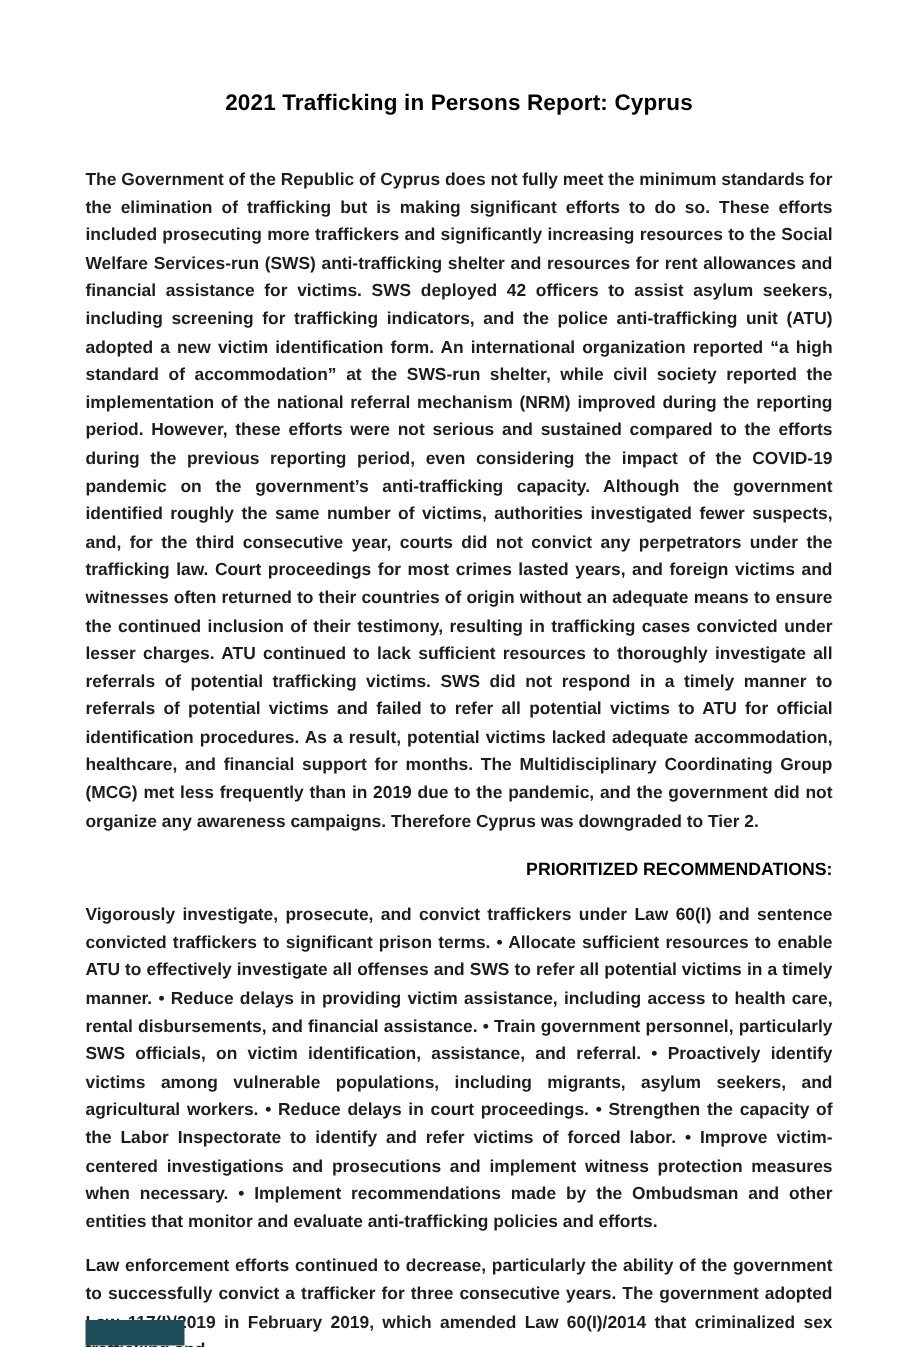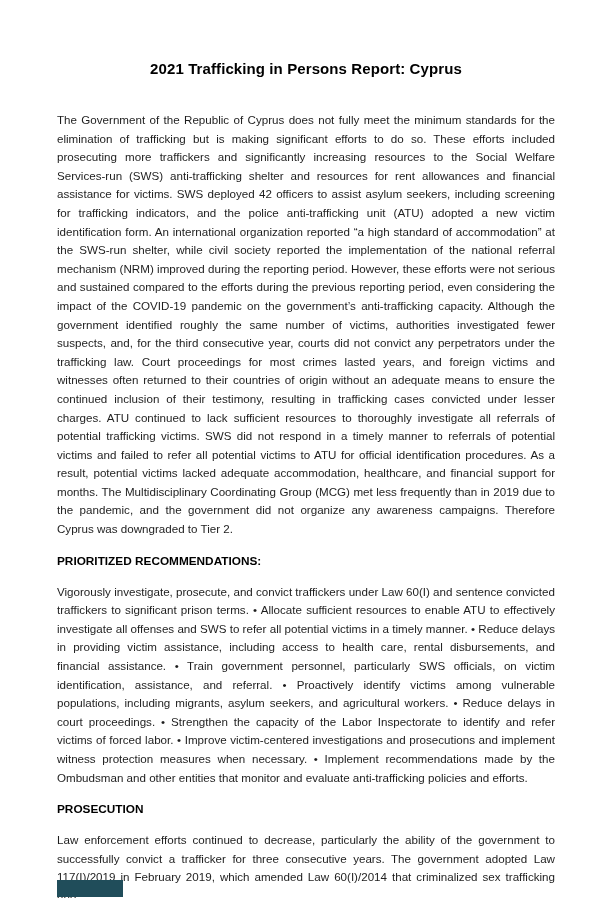--- a/index.html
+++ b/index.html
@@ -28,28 +28,29 @@
     color: #000000;
     letter-spacing: 0.1px;
   }
   .para {
     margin: 0 0 11px 0;
     font-size: 11.6px;
     line-height: 18.6px;
     text-align: justify;
     text-justify: inter-word;
     color: #1d1d1d;
+    font-weight: bold;
   }
   .heading {
     margin: 13px 0 13px 0;
     font-size: 11.8px;
     line-height: 18px;
     font-weight: bold;
     color: #000000;
-    text-align: left;
+    text-align: right;
   }
   .bottom-bar {
     position: absolute;
     left: 57px;
     bottom: 1px;
     width: 66px;
     height: 17px;
     background: #204d5a;
   }
 </style>
@@ -59,19 +60,18 @@
 <div class="page">
   <div class="content">
     <h1 class="doc-title">2021 Trafficking in Persons Report: Cyprus</h1>
 
     <p class="para">The Government of the Republic of Cyprus does not fully meet the minimum standards for the elimination of trafficking but is making significant efforts to do so. These efforts included prosecuting more traffickers and significantly increasing resources to the Social Welfare Services-run (SWS) anti-trafficking shelter and resources for rent allowances and financial assistance for victims. SWS deployed 42 officers to assist asylum seekers, including screening for trafficking indicators, and the police anti-trafficking unit (ATU) adopted a new victim identification form. An international organization reported “a high standard of accommodation” at the SWS-run shelter, while civil society reported the implementation of the national referral mechanism (NRM) improved during the reporting period. However, these efforts were not serious and sustained compared to the efforts during the previous reporting period, even considering the impact of the COVID-19 pandemic on the government’s anti-trafficking capacity. Although the government identified roughly the same number of victims, authorities investigated fewer suspects, and, for the third consecutive year, courts did not convict any perpetrators under the trafficking law. Court proceedings for most crimes lasted years, and foreign victims and witnesses often returned to their countries of origin without an adequate means to ensure the continued inclusion of their testimony, resulting in trafficking cases convicted under lesser charges. ATU continued to lack sufficient resources to thoroughly investigate all referrals of potential trafficking victims. SWS did not respond in a timely manner to referrals of potential victims and failed to refer all potential victims to ATU for official identification procedures. As a result, potential victims lacked adequate accommodation, healthcare, and financial support for months. The Multidisciplinary Coordinating Group (MCG) met less frequently than in 2019 due to the pandemic, and the government did not organize any awareness campaigns. Therefore Cyprus was downgraded to Tier 2.</p>
 
     <h2 class="heading">PRIORITIZED RECOMMENDATIONS:</h2>
 
     <p class="para">Vigorously investigate, prosecute, and convict traffickers under Law 60(I) and sentence convicted traffickers to significant prison terms. • Allocate sufficient resources to enable ATU to effectively investigate all offenses and SWS to refer all potential victims in a timely manner. • Reduce delays in providing victim assistance, including access to health care, rental disbursements, and financial assistance. • Train government personnel, particularly SWS officials, on victim identification, assistance, and referral. • Proactively identify victims among vulnerable populations, including migrants, asylum seekers, and agricultural workers. • Reduce delays in court proceedings. • Strengthen the capacity of the Labor Inspectorate to identify and refer victims of forced labor. • Improve victim-centered investigations and prosecutions and implement witness protection measures when necessary. • Implement recommendations made by the Ombudsman and other entities that monitor and evaluate anti-trafficking policies and efforts.</p>
 
-    <h2 class="heading">PROSECUTION</h2>
 
     <p class="para">Law enforcement efforts continued to decrease, particularly the ability of the government to successfully convict a trafficker for three consecutive years. The government adopted Law 117(I)/2019 in February 2019, which amended Law 60(I)/2014 that criminalized sex trafficking and</p>
   </div>
 
   <div class="bottom-bar" style="background: rgb(32, 77, 90);"></div>
 </div>
 
 </body></html>

